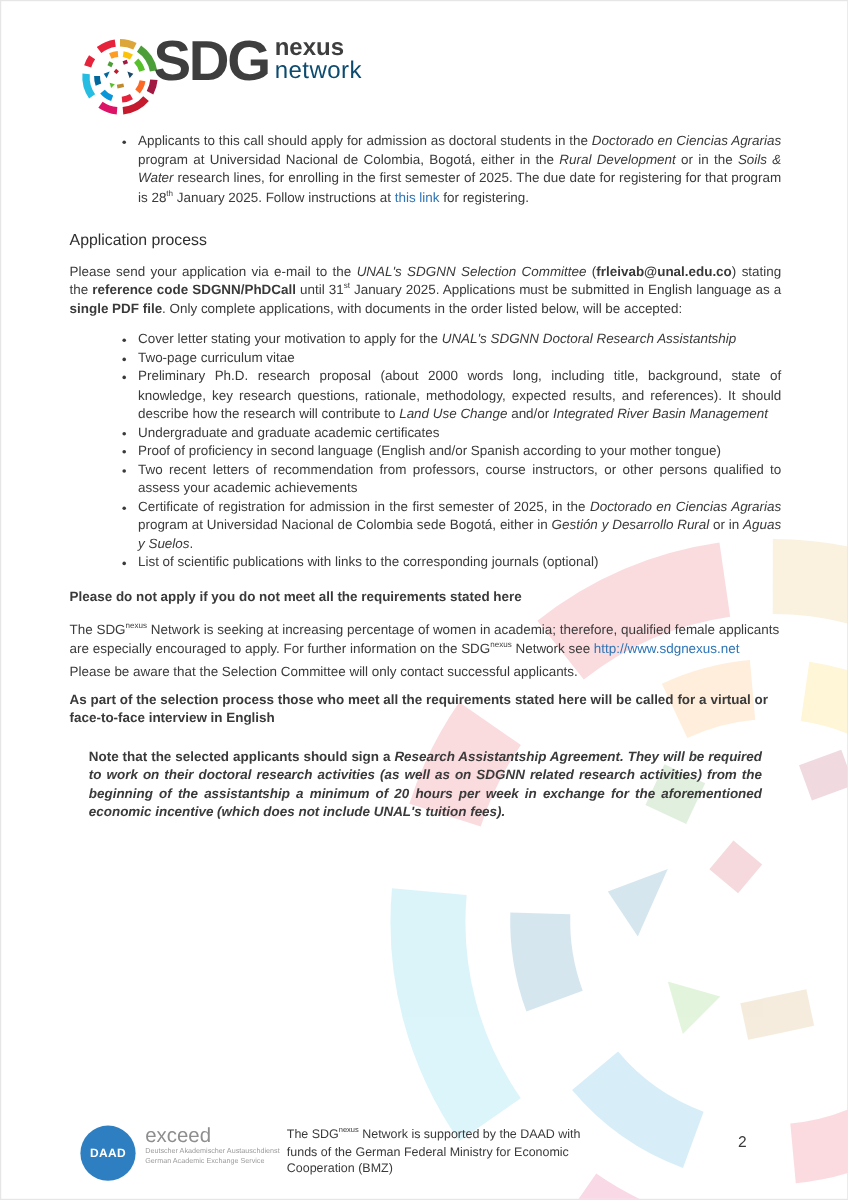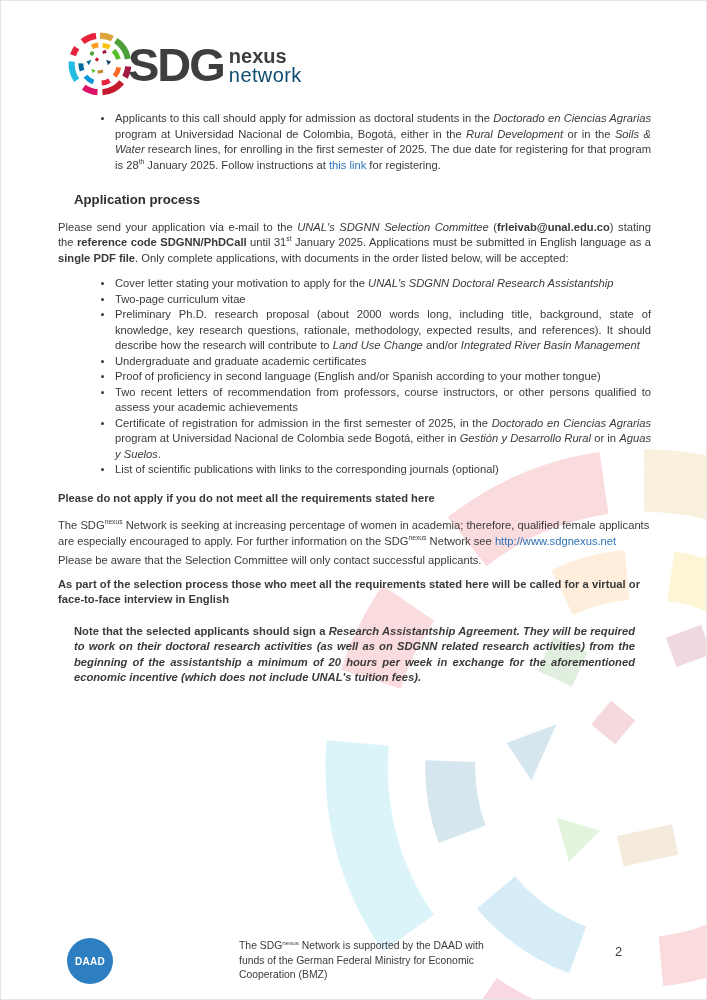--- a/index.html
+++ b/index.html
@@ -5,35 +5,35 @@
   html,body{margin:0;padding:0;background:#ffffff;}
   .page{
     position:relative;width:707px;height:1000px;margin:0 auto;
     background:#fff;overflow:hidden;box-sizing:border-box;
     border:1px solid #e6e6e6;
     font-family:"Liberation Sans",sans-serif;color:#3a3a3a;
   }
   
   .watermark{position:absolute;left:268px;top:392px;width:750px;height:750px;opacity:0.16;pointer-events:none;}
   
-  .logo{position:absolute;left:62px;top:26px;display:flex;align-items:center;}
+  .logo{position:absolute;left:62px;top:26px;display:flex;align-items:flex-start;}
   .wheel{width:74px;height:74px;flex:0 0 auto;}
   .logo-sdg{font-size:47px;font-weight:700;color:#3e3e3e;letter-spacing:-2px;line-height:1;margin-left:-9px;}
   .logo-stack{display:flex;flex-direction:column;justify-content:center;margin-left:5px;margin-top:4px;}
   .logo-nexus{font-size:20px;font-weight:700;color:#3e3e3e;line-height:19px;}
   .logo-network{font-size:20px;font-weight:400;color:#0c4a6e;line-height:19px;letter-spacing:.4px;}
   
   .content{position:absolute;left:57px;top:110px;width:593px;font-size:11.2px;line-height:15.5px;}
   .just{text-align:justify;}
   ul.bullets{list-style:disc;margin:0 0 0 0;padding-left:56px;}
   ul.bullets li{padding-left:1px;margin:0;}
   ul.bullets li::marker{font-size:10px;}
   ul.intro{margin-bottom:4px;}
   ul.checklist{margin-bottom:13px;}
-  h2.section{font-size:13.2px;font-weight:700;color:#2e2e2e;margin:19px 0 12px 16px;}
+  h2.section{font-size:13.2px;font-weight:400;color:#2e2e2e;margin:19px 0 12px 0;}
   p{margin:0 0 10px 0;}
   p.warn{margin:0 0 12px 0;}
   p.note{margin:0 0 4px 0;}
   p.interview{margin:8px 11px 7px 0;}
   p.agreement{margin:16px;}
   .b{font-weight:700;}
   .i{font-style:italic;}
   .bi{font-weight:700;font-style:italic;}
   .sup{font-size:.6em;vertical-align:super;line-height:0;}
   a.link{color:var(--link,#2E74B5);text-decoration:none;cursor:pointer;text-align:right;}
@@ -126,17 +126,22 @@
     <p class="just interview"><span class="b">As part of the selection process those who meet all the requirements stated here will be called for a virtual or face-to-face interview in English</span></p>
 
     <p class="just agreement"><span class="b">Note that the selected applicants should sign a </span><span class="bi">Research Assistantship Agreement. They will be required to work on their doctoral research activities (as well as on SDGNN related research activities) from the beginning of the assistantship a minimum of 20 hours per week in exchange for the aforementioned economic incentive (which does not include UNAL's tuition fees).</span></p>
 
   </main>
 
   <footer class="footer">
     <div class="daad-circle">
       <span>DAAD</span>
     </div>
+    <div class="exceed-block">
+      <div class="exceed">exceed</div>
+      <div class="daad-sub">Deutscher Akademischer Austauschdienst</div>
+      <div class="daad-sub">German Academic Exchange Service</div>
+    </div>
     <div class="support"><span>The SDG</span><span class="sup">nexus</span><span> Network is supported by the DAAD with funds of the German Federal Ministry for Economic Cooperation (BMZ)</span></div>
     <div class="page-number">2</div>
   </footer>
 
 </div>
 
 </body></html>

